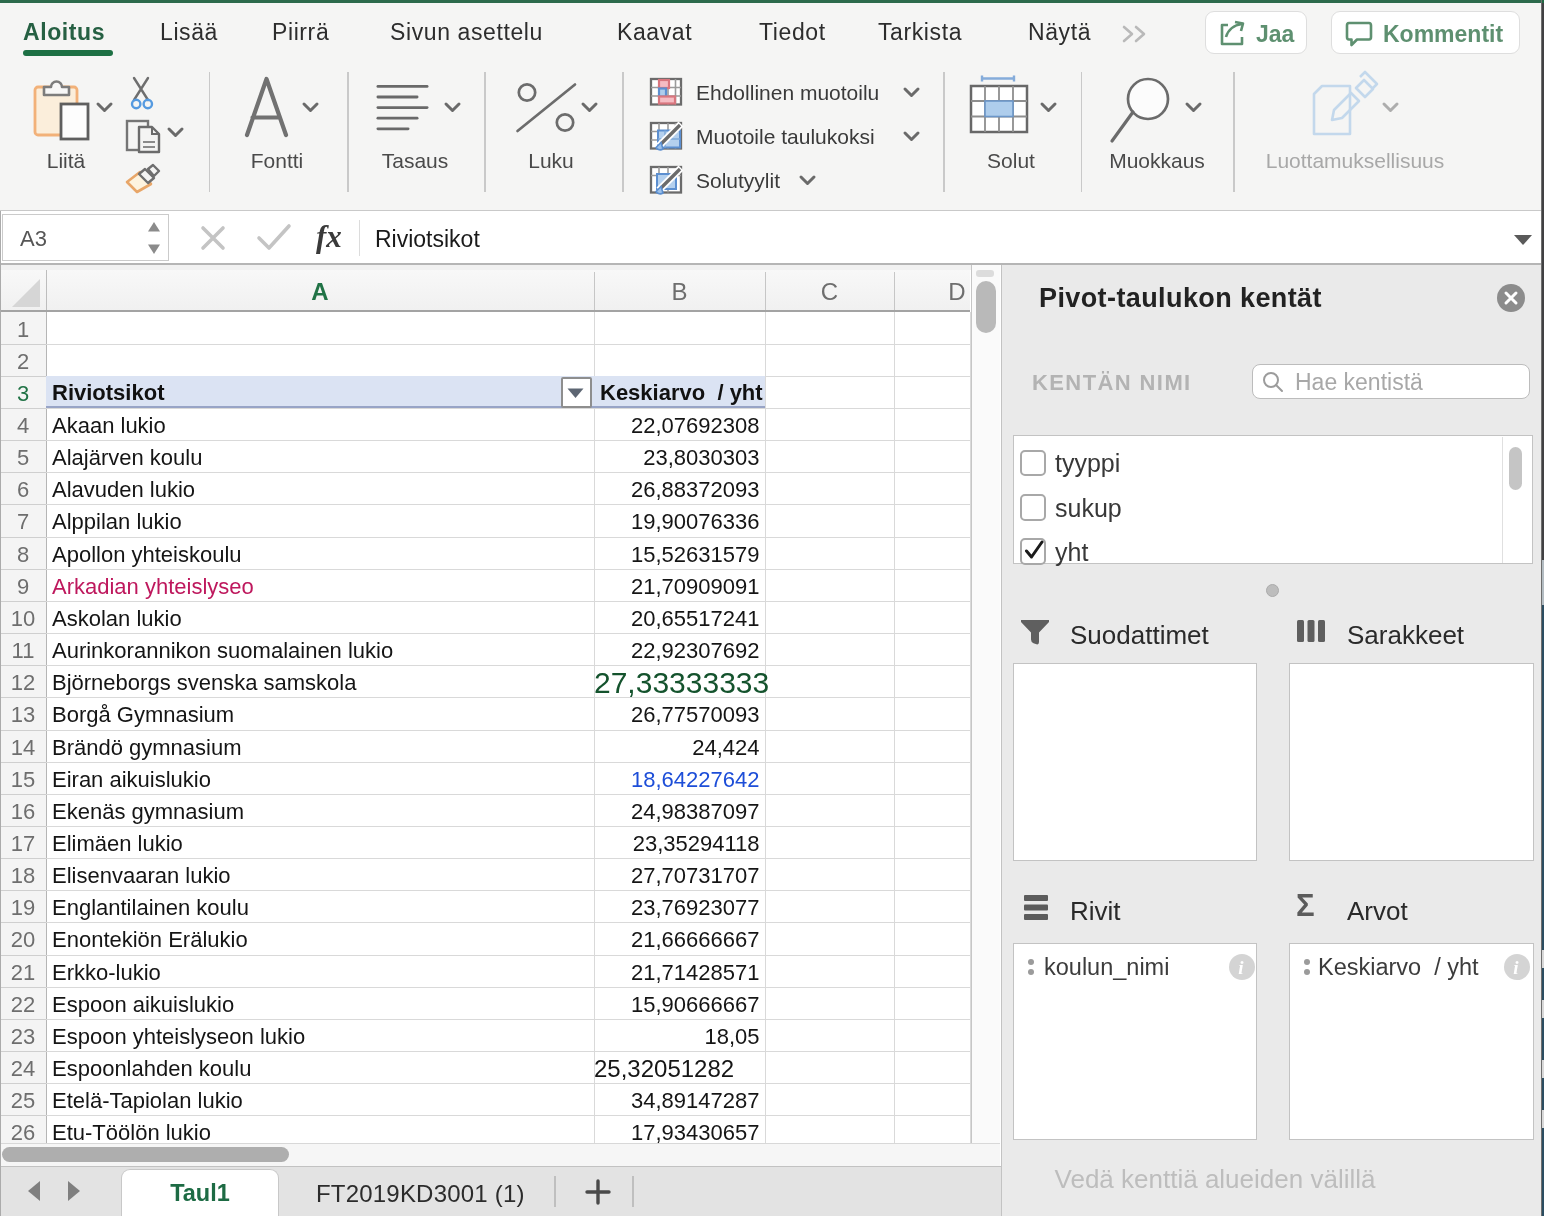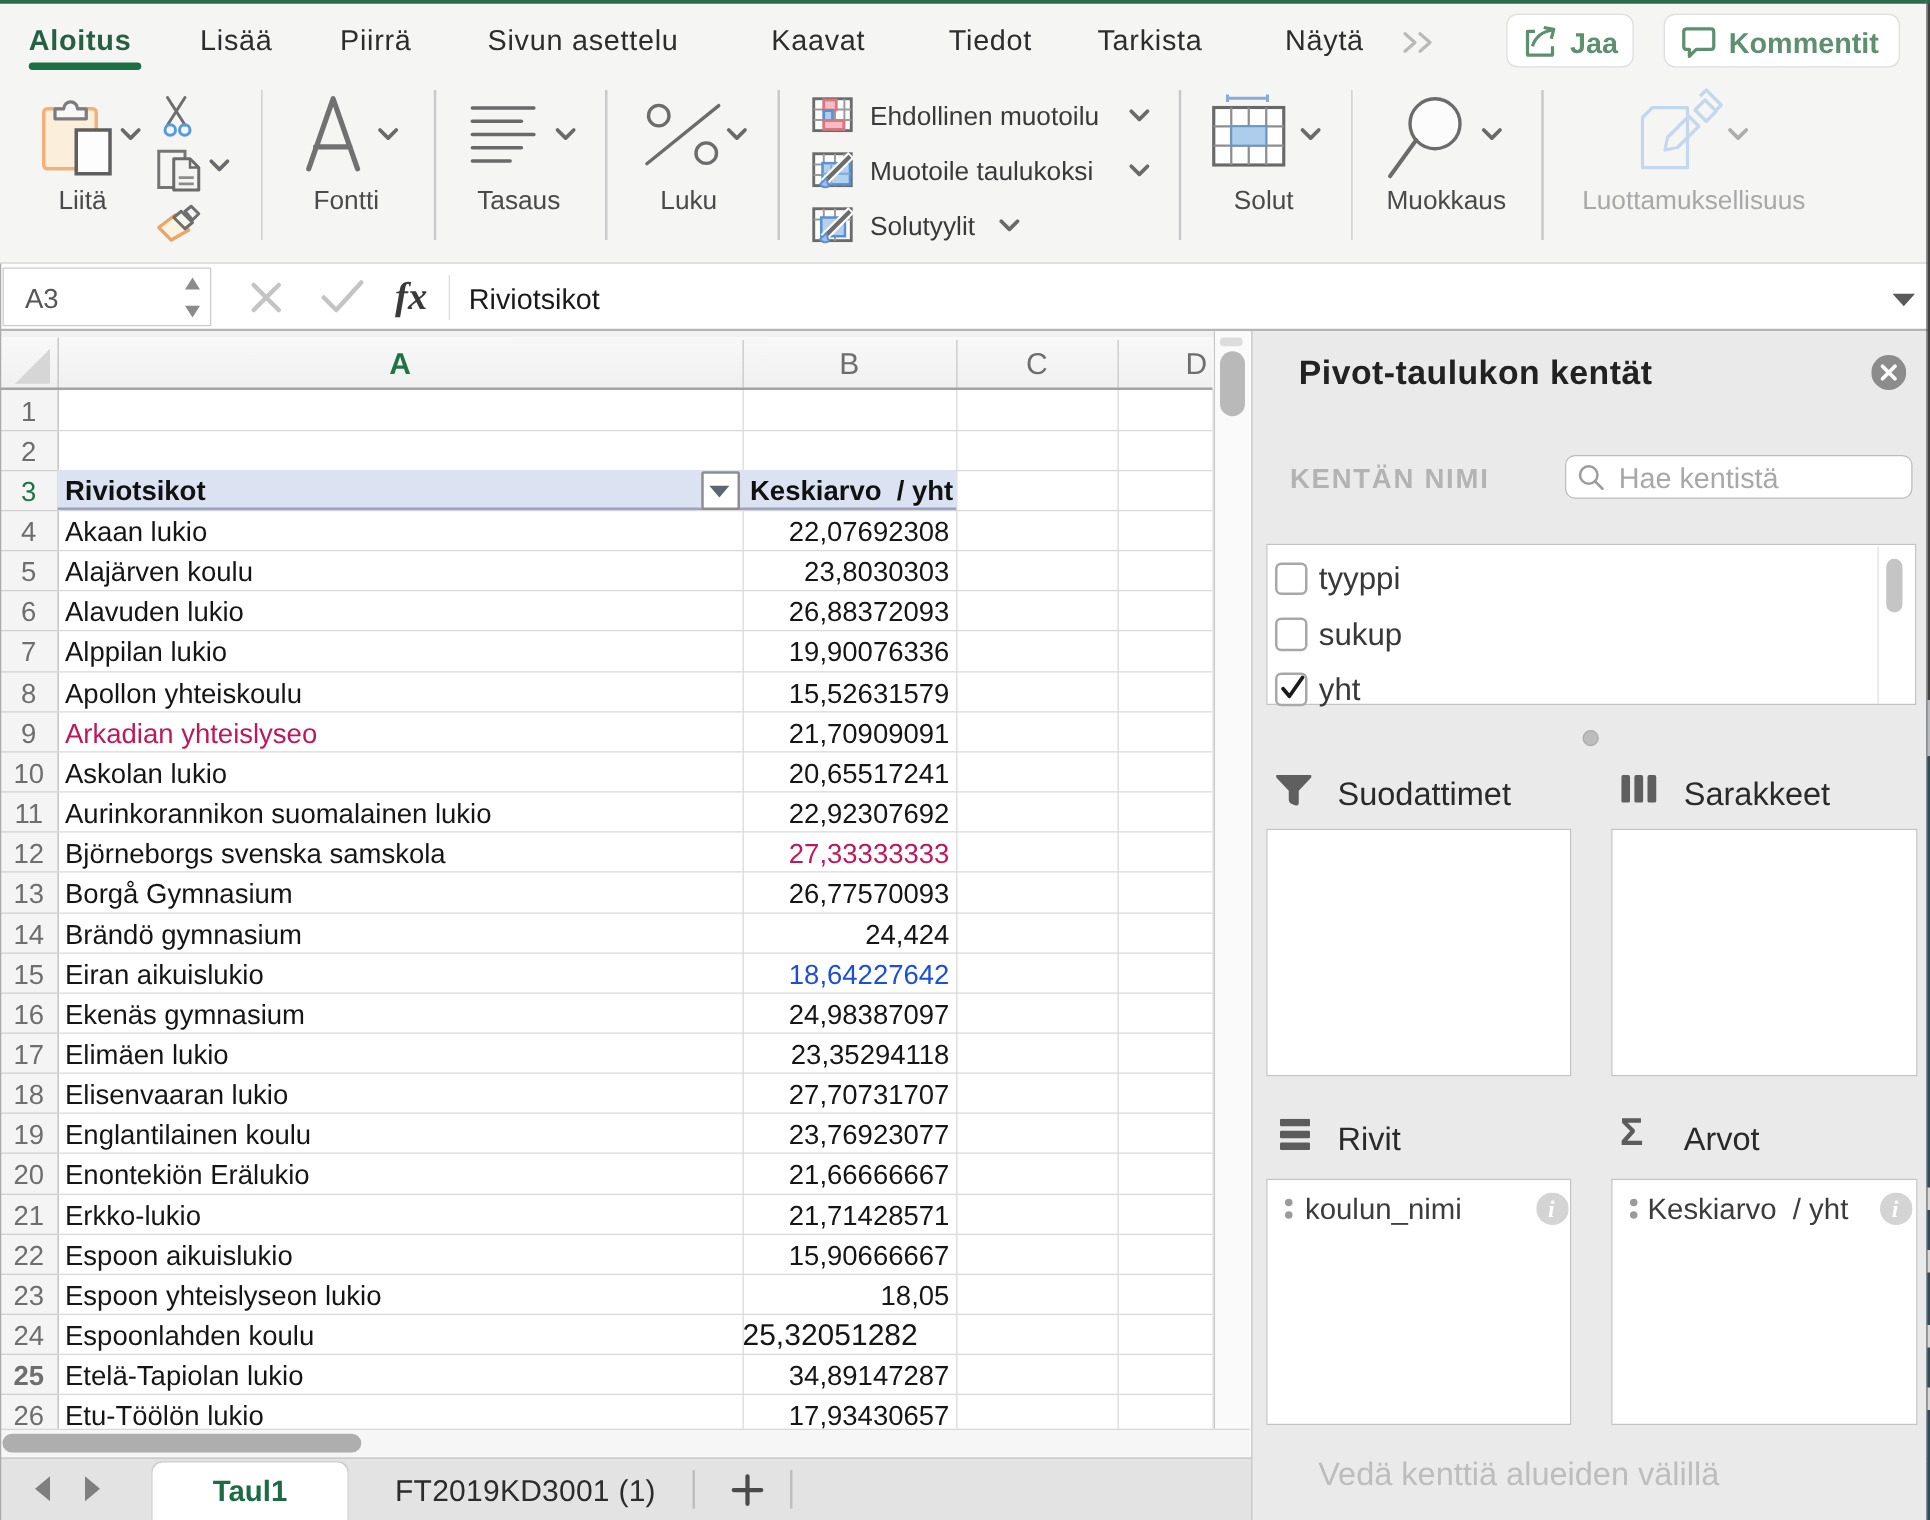--- a/index.html
+++ b/index.html
@@ -220,21 +220,21 @@
 <div class="t" style="left:0;top:763.6px;width:46px;height:32px;line-height:32.2px;text-align:center;font-size:22px;font-weight:normal;color:#6e6e6e">15</div>
 <div class="t" style="left:0;top:795.8px;width:46px;height:32px;line-height:32.2px;text-align:center;font-size:22px;font-weight:normal;color:#6e6e6e">16</div>
 <div class="t" style="left:0;top:827.9px;width:46px;height:32px;line-height:32.2px;text-align:center;font-size:22px;font-weight:normal;color:#6e6e6e">17</div>
 <div class="t" style="left:0;top:860.0px;width:46px;height:32px;line-height:32.2px;text-align:center;font-size:22px;font-weight:normal;color:#6e6e6e">18</div>
 <div class="t" style="left:0;top:892.2px;width:46px;height:32px;line-height:32.2px;text-align:center;font-size:22px;font-weight:normal;color:#6e6e6e">19</div>
 <div class="t" style="left:0;top:924.4px;width:46px;height:32px;line-height:32.2px;text-align:center;font-size:22px;font-weight:normal;color:#6e6e6e">20</div>
 <div class="t" style="left:0;top:956.5px;width:46px;height:32px;line-height:32.2px;text-align:center;font-size:22px;font-weight:normal;color:#6e6e6e">21</div>
 <div class="t" style="left:0;top:988.6px;width:46px;height:32px;line-height:32.2px;text-align:center;font-size:22px;font-weight:normal;color:#6e6e6e">22</div>
 <div class="t" style="left:0;top:1020.8px;width:46px;height:32px;line-height:32.2px;text-align:center;font-size:22px;font-weight:normal;color:#6e6e6e">23</div>
 <div class="t" style="left:0;top:1052.9px;width:46px;height:32px;line-height:32.2px;text-align:center;font-size:22px;font-weight:normal;color:#6e6e6e">24</div>
-<div class="t" style="left:0;top:1085.1px;width:46px;height:32px;line-height:32.2px;text-align:center;font-size:22px;font-weight:bold;color:#6e6e6e">25</div>
+<div class="t" style="left:0;top:1085.1px;width:46px;height:32px;line-height:32.2px;text-align:center;font-size:22px;font-weight:normal;color:#6e6e6e">25</div>
 <div class="t" style="left:0;top:1117.2px;width:46px;height:32px;line-height:32.2px;text-align:center;font-size:22px;font-weight:normal;color:#6e6e6e">26</div>
 <div class="a" style="left:46px;top:375.8px;width:719px;height:32.2px;background:#dbe3f3"></div>
 <div class="a" style="left:46px;top:406.0px;width:719px;height:2.4px;background:#98a4c6"></div>
 <div class="t" style="left:52px;top:376.8px;height:32px;line-height:31px;font-size:22px;font-weight:bold;color:#111">Riviotsikot</div>
 <div class="t" style="left:600px;top:376.8px;height:32px;line-height:31px;font-size:22px;font-weight:bold;color:#111">Keskiarvo&nbsp; / yht</div>
 <div class="a" style="left:561px;top:376.6px;width:31px;height:31px;background:#fff;border:2px solid #8e8e8e;border-radius:2px"></div>
 <svg class="a" style="left:566px;top:386.8px" width="19" height="12" viewBox="0 0 19 12">
     <path d="M1.5 1.5 H17.5 L9.5 11 Z" fill="#5d6673"></path>
   </svg>
 <div class="t" style="left:52px;top:409.9px;height:32px;line-height:31.5px;font-size:22px;color:#151515">Akaan lukio</div>
@@ -247,21 +247,21 @@
 <div class="t" style="left:594px;top:506.4px;width:165.5px;height:32px;line-height:31.5px;text-align:right;font-size:22px;color:#151515">19,90076336</div>
 <div class="t" style="left:52px;top:538.5px;height:32px;line-height:31.5px;font-size:22px;color:#151515">Apollon yhteiskoulu</div>
 <div class="t" style="left:594px;top:538.5px;width:165.5px;height:32px;line-height:31.5px;text-align:right;font-size:22px;color:#151515">15,52631579</div>
 <div class="t" style="left:52px;top:570.7px;height:32px;line-height:31.5px;font-size:22px;color:#be185d">Arkadian yhteislyseo</div>
 <div class="t" style="left:594px;top:570.7px;width:165.5px;height:32px;line-height:31.5px;text-align:right;font-size:22px;color:#151515">21,70909091</div>
 <div class="t" style="left:52px;top:602.8px;height:32px;line-height:31.5px;font-size:22px;color:#151515">Askolan lukio</div>
 <div class="t" style="left:594px;top:602.8px;width:165.5px;height:32px;line-height:31.5px;text-align:right;font-size:22px;color:#151515">20,65517241</div>
 <div class="t" style="left:52px;top:635.0px;height:32px;line-height:31.5px;font-size:22px;color:#151515">Aurinkorannikon suomalainen lukio</div>
 <div class="t" style="left:594px;top:635.0px;width:165.5px;height:32px;line-height:31.5px;text-align:right;font-size:22px;color:#151515">22,92307692</div>
 <div class="t" style="left:52px;top:667.1px;height:32px;line-height:31.5px;font-size:22px;color:#151515">Björneborgs svenska samskola</div>
-<div class="t" style="left:594px;top:667.1px;width:165.5px;height:32px;line-height:31.5px;text-align:right;font-size:22px;color:#be185d">27,33333333</div>
+<div class="t" style="left:594px;top:667.1px;width:165.5px;height:32px;line-height:31.5px;text-align:right;font-size:30px;color:#14532d">27,33333333</div>
 <div class="t" style="left:52px;top:699.3px;height:32px;line-height:31.5px;font-size:22px;color:#151515">Borgå Gymnasium</div>
 <div class="t" style="left:594px;top:699.3px;width:165.5px;height:32px;line-height:31.5px;text-align:right;font-size:22px;color:#151515">26,77570093</div>
 <div class="t" style="left:52px;top:731.5px;height:32px;line-height:31.5px;font-size:22px;color:#151515">Brändö gymnasium</div>
 <div class="t" style="left:594px;top:731.5px;width:165.5px;height:32px;line-height:31.5px;text-align:right;font-size:22px;color:#151515">24,424</div>
 <div class="t" style="left:52px;top:763.6px;height:32px;line-height:31.5px;font-size:22px;color:#151515">Eiran aikuislukio</div>
 <div class="t" style="left:594px;top:763.6px;width:165.5px;height:32px;line-height:31.5px;text-align:right;font-size:22px;color:#1d4ed8">18,64227642</div>
 <div class="t" style="left:52px;top:795.8px;height:32px;line-height:31.5px;font-size:22px;color:#151515">Ekenäs gymnasium</div>
 <div class="t" style="left:594px;top:795.8px;width:165.5px;height:32px;line-height:31.5px;text-align:right;font-size:22px;color:#151515">24,98387097</div>
 <div class="t" style="left:52px;top:827.9px;height:32px;line-height:31.5px;font-size:22px;color:#151515">Elimäen lukio</div>
 <div class="t" style="left:594px;top:827.9px;width:165.5px;height:32px;line-height:31.5px;text-align:right;font-size:22px;color:#151515">23,35294118</div>

